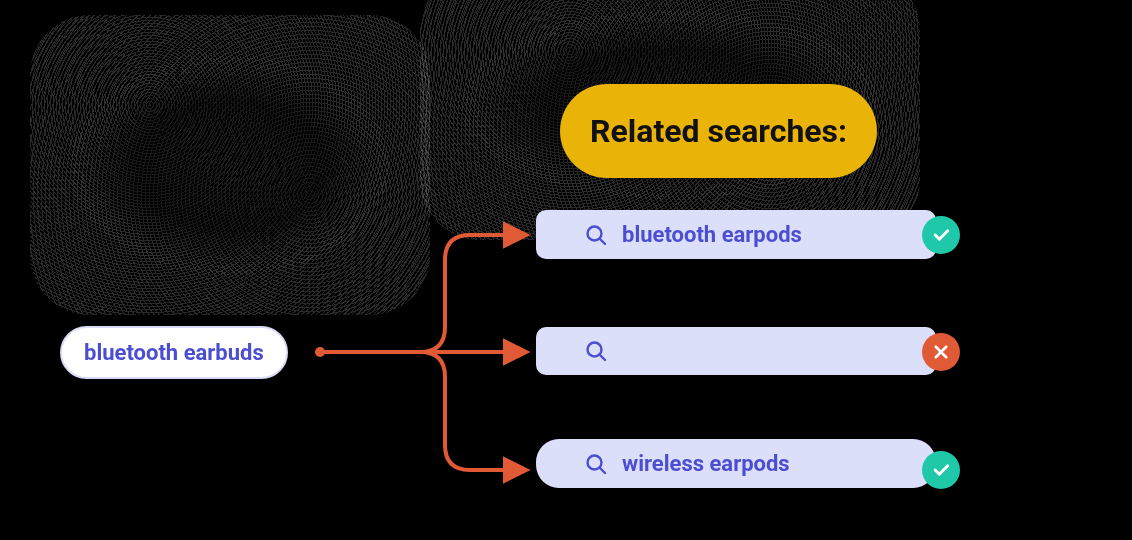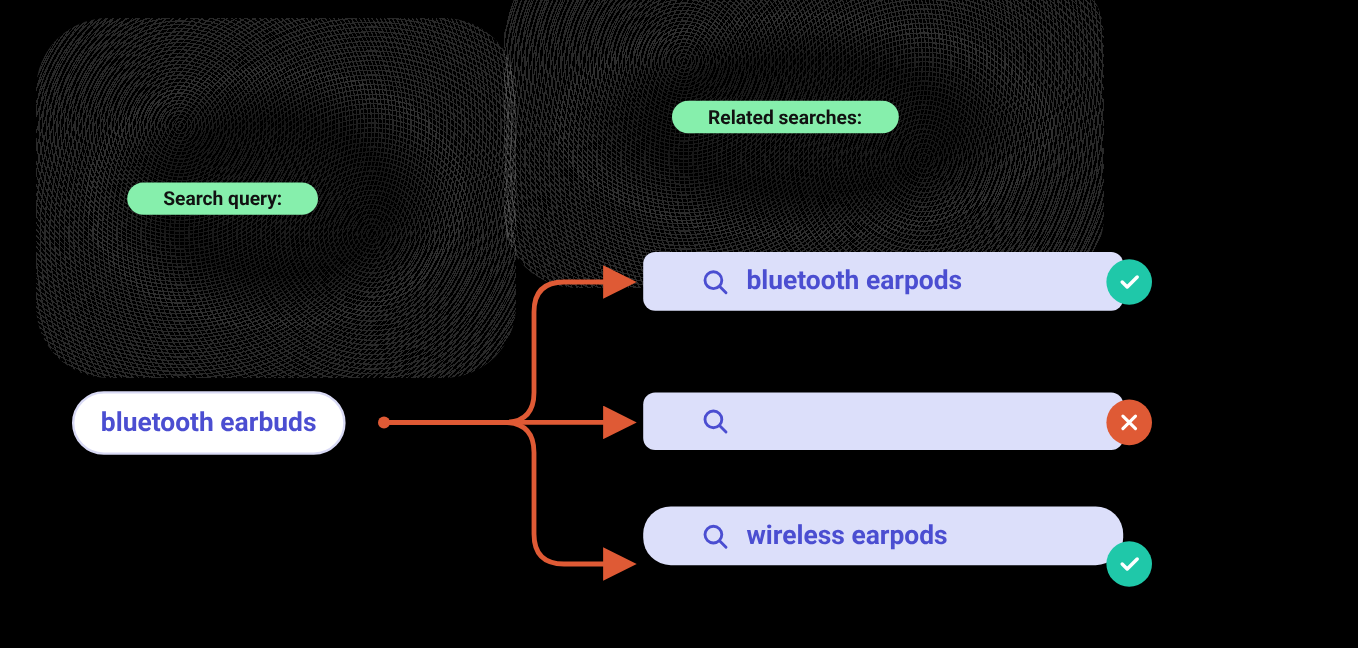--- a/index.html
+++ b/index.html
@@ -1,18 +1,18 @@
 <!DOCTYPE html>
 <html><head>
 <meta charset="utf-8">
 <style>
   html,body{margin:0;padding:0;width:1132px;height:540px;background:#000;font-family:-apple-system,BlinkMacSystemFont,"Segoe UI",Roboto,Helvetica,Arial,sans-serif;overflow:hidden;}
   .canvas{position:relative;width:1132px;height:540px;}
   svg.connectors{position:absolute;left:0;top:0;width:1132px;height:540px;pointer-events:none;}
-  .pill{position:absolute;background:#86efac;border-radius:999px;padding:4px 30px;font-size:16px;font-weight:700;color:#111;white-space:nowrap;}
+  .pill{position:absolute;background:#eab308;border-radius:999px;padding:28px 30px;font-size:32px;font-weight:700;color:#111;white-space:nowrap;}
   .chip{position:absolute;display:flex;align-items:center;gap:14px;padding:12px 22px;border-radius:10px;font-size:22px;font-weight:700;white-space:nowrap;}
   .chip.query{background:#fff;border:2px solid #d9daf5;color:#4b4ed1;border-radius:999px;}
   .chip.related{background:#dcdffa;color:#4b4ed1;padding-left:48px;}
   .chip .icon{display:inline-flex;align-items:center;justify-content:center;}
   .status{position:absolute;width:38px;height:38px;border-radius:50%;display:flex;align-items:center;justify-content:center;}
   .status.ok{background:#1fc8a9;}
   .status.bad{background:#df5a35;}
   .dither{position:absolute;border-radius:42px;background:radial-gradient(closest-side,#111 0%,#0a0a0a 60%,transparent 100%);filter:contrast(140%) brightness(90%);mix-blend-mode:normal;pointer-events:none;}
   .dither::before{content:"";position:absolute;inset:-40px;border-radius:60px;background:
     repeating-radial-gradient(circle at 30% 30%,#fff 0 1px,transparent 1px 3px),
@@ -36,21 +36,20 @@
 
     <circle cx="320" cy="352" r="5" fill="#df5a35"></circle>
 
     <path d="M 320 352 L 525 352" fill="none" stroke="#df5a35" stroke-width="4" marker-end="url(#arrow)"></path>
 
     <path d="M 320 352 L 420 352 Q 445 352 445 327 L 445 260 Q 445 235 470 235 L 525 235" fill="none" stroke="#df5a35" stroke-width="4" marker-end="url(#arrow)"></path>
 
     <path d="M 320 352 L 420 352 Q 445 352 445 377 L 445 445 Q 445 470 470 470 L 525 470" fill="none" stroke="#df5a35" stroke-width="4" marker-end="url(#arrow)"></path>
   </svg>
 
-  <div class="pill" style="left:106px;top:152px;">Search query:</div>
 
   <div class="pill" style="left:560px;top:84px;">Related searches:</div>
 
   <div class="chip query" style="left:60px;top:326px;justify-content:center;">
     <span>bluetooth earbuds</span>
   </div>
 
   <div class="chip related" style="left:536px;top:210px;width:330px;">
     <span class="icon">
       <svg width="24" height="24" viewBox="0 0 24 24" fill="none" stroke="#4b4ed1" stroke-width="2.4" stroke-linecap="round">
@@ -74,21 +73,21 @@
         </svg>
     </span>
   </div>
   <div class="status bad" style="left:922px;top:333px;">
     <svg width="18" height="18" viewBox="0 0 24 24" fill="none" stroke="#fff" stroke-width="3.5" stroke-linecap="round">
         <line x1="5" y1="5" x2="19" y2="19"></line>
         <line x1="19" y1="5" x2="5" y2="19"></line>
       </svg>
   </div>
 
-  <div class="chip related" style="left:536px;top:422px;width:330px;border-radius:23px;">
+  <div class="chip related" style="left:536px;top:439px;width:330px;border-radius:23px;">
     <span class="icon">
       <svg width="24" height="24" viewBox="0 0 24 24" fill="none" stroke="#4b4ed1" stroke-width="2.4" stroke-linecap="round">
           <circle cx="10.5" cy="10.5" r="7"></circle>
           <line x1="21" y1="21" x2="16" y2="16"></line>
         </svg>
     </span>
     <span>wireless earpods</span>
   </div>
   <div class="status ok" style="left:922px;top:451px;">
     <svg width="20" height="20" viewBox="0 0 24 24" fill="none" stroke="#fff" stroke-width="3.5" stroke-linecap="round" stroke-linejoin="round">

